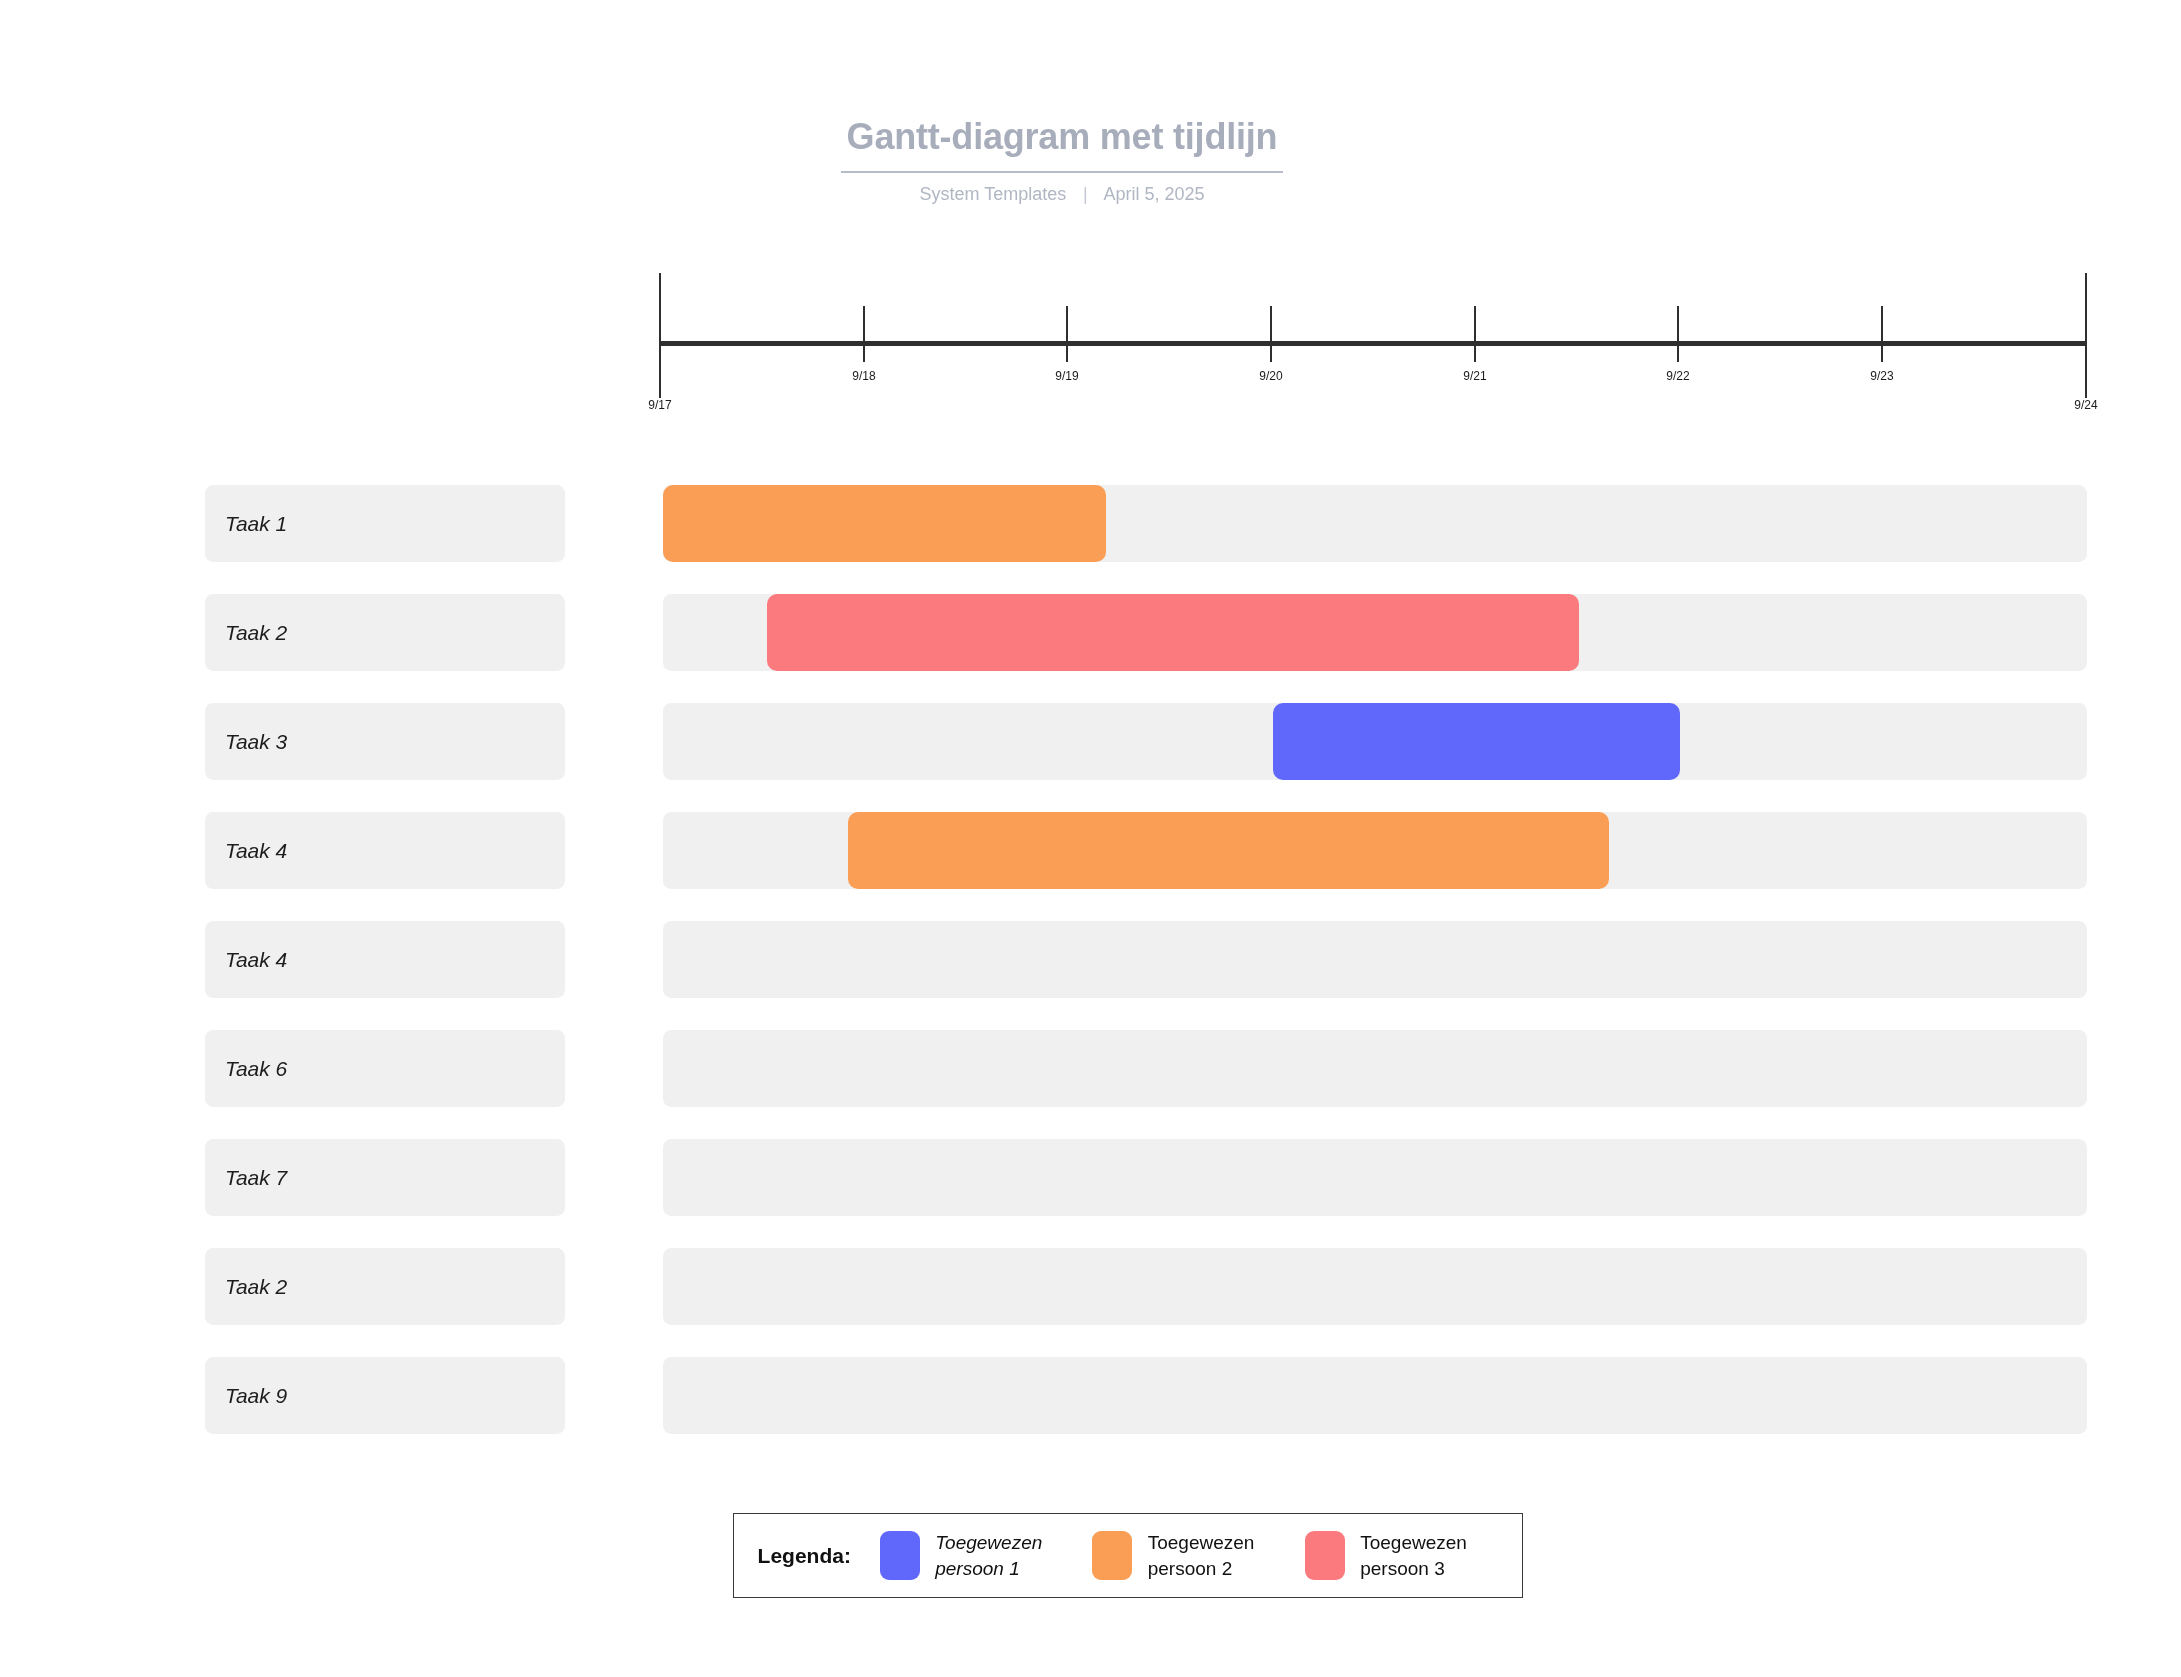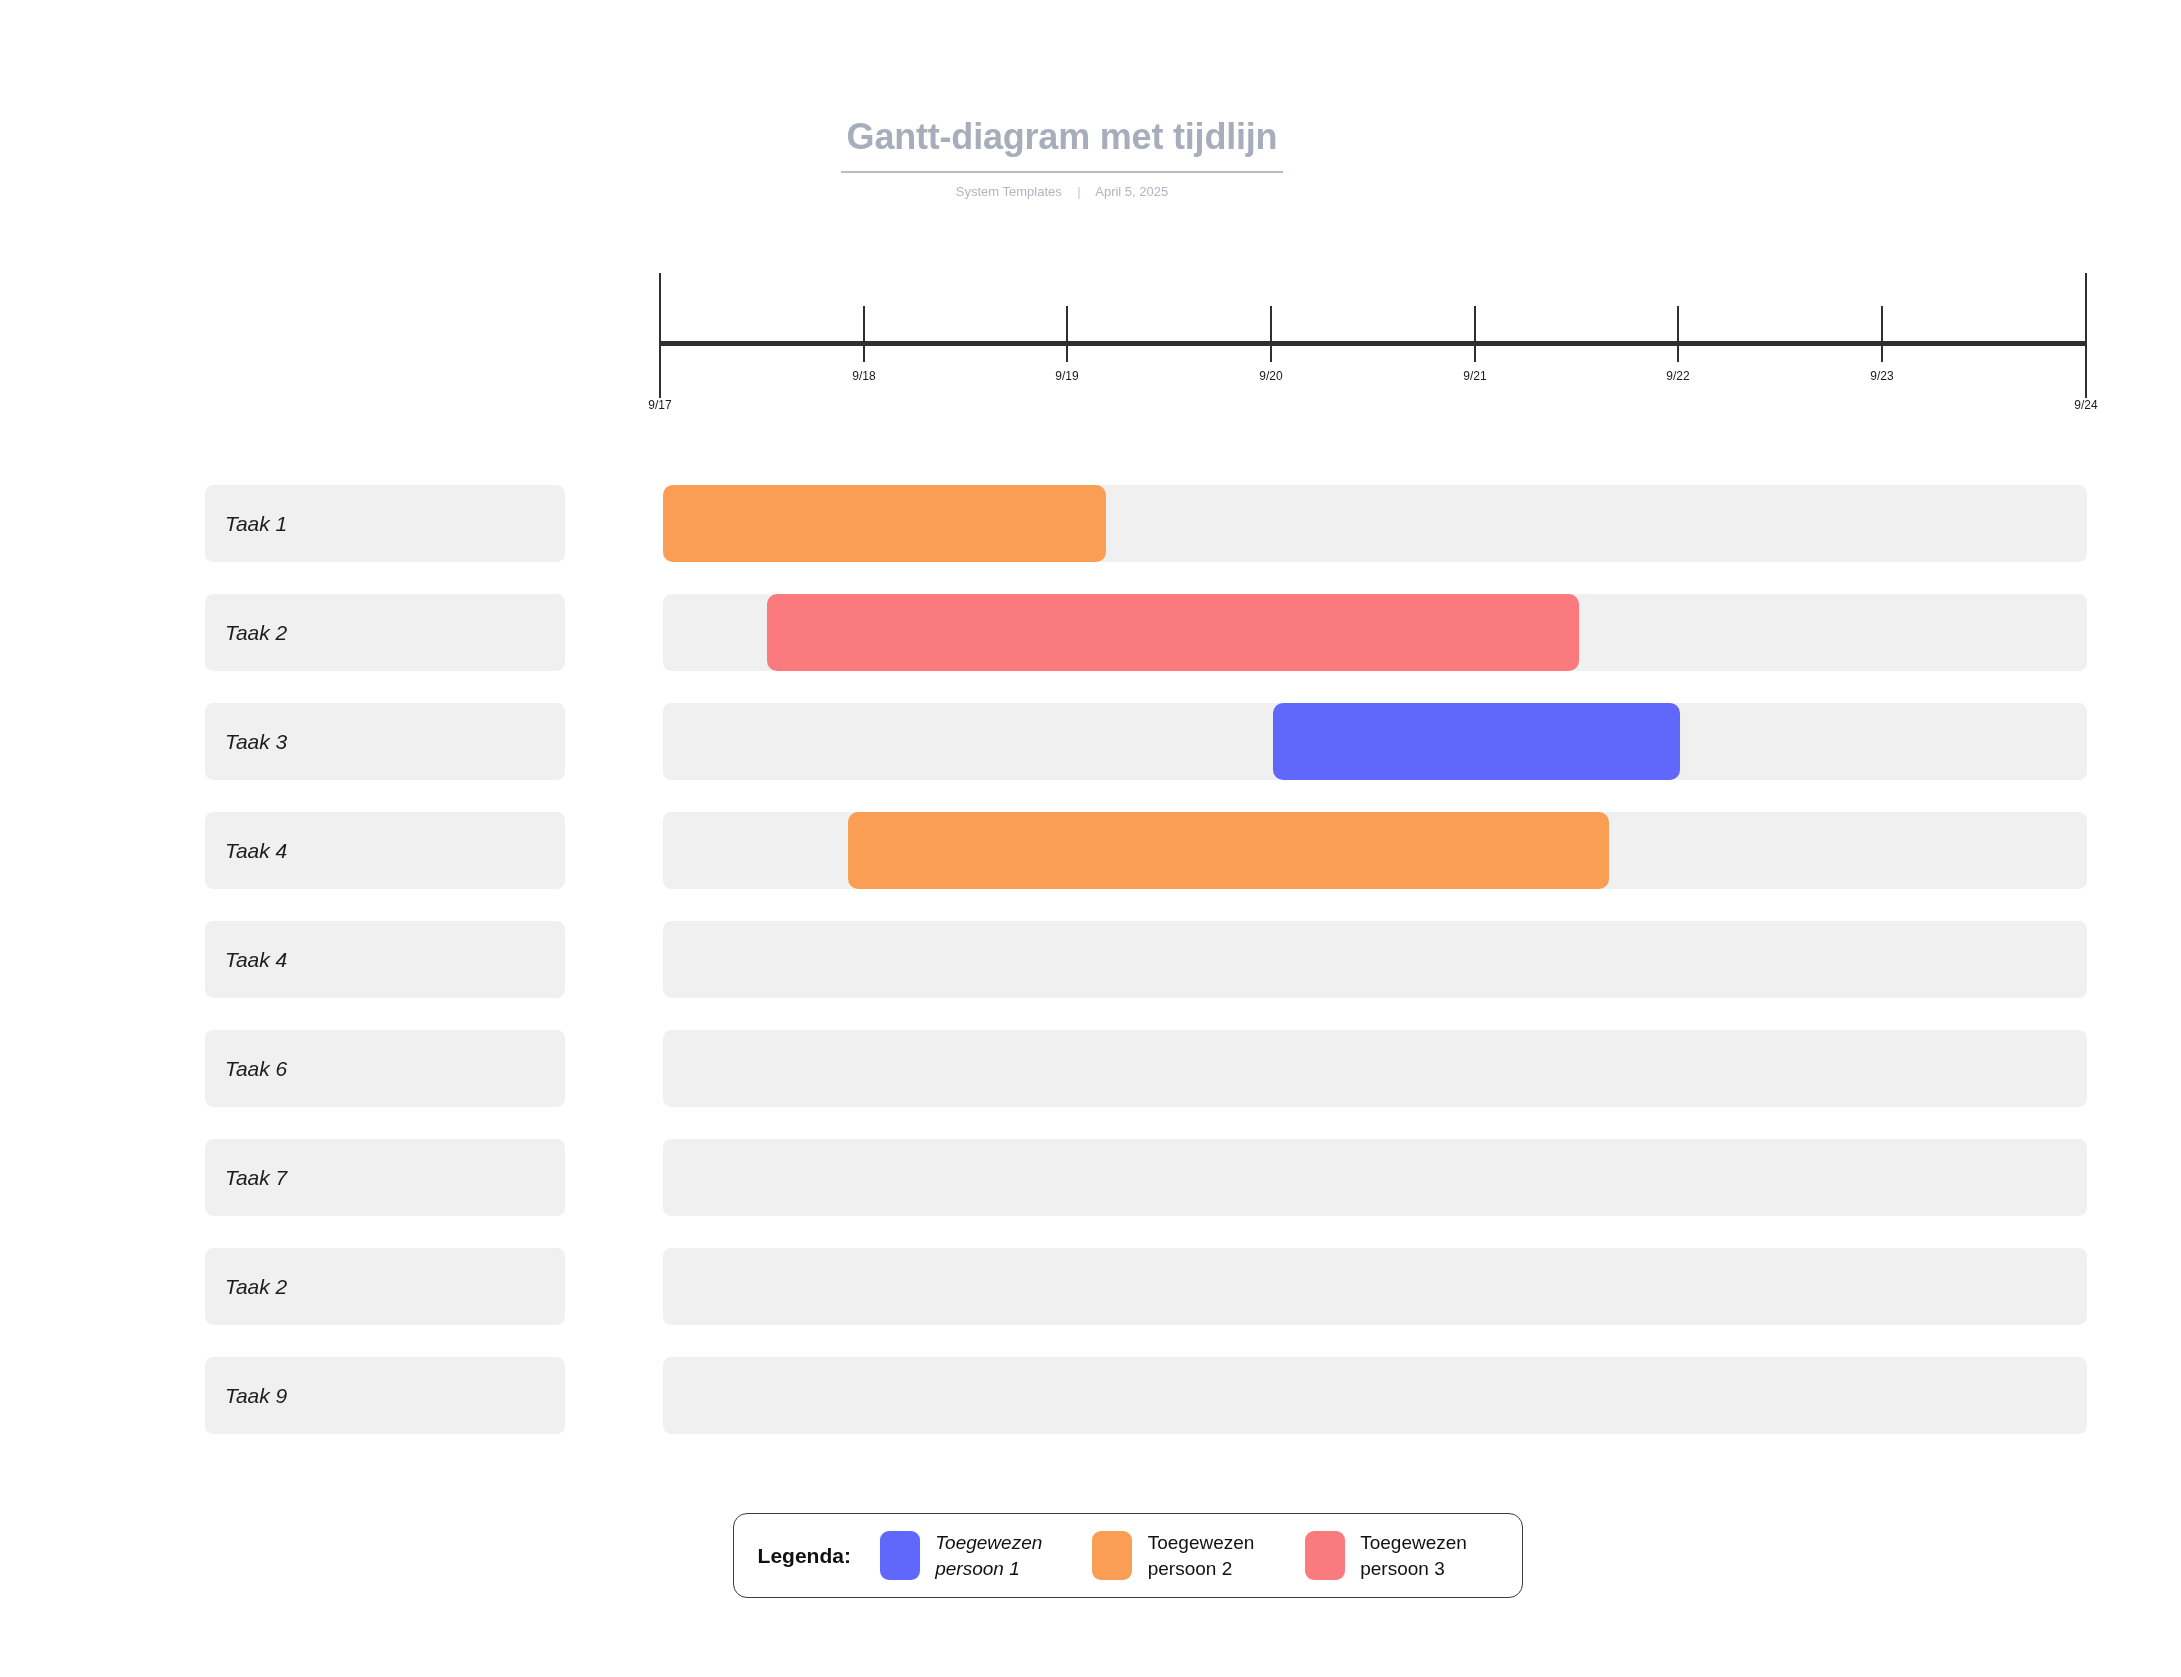--- a/index.html
+++ b/index.html
@@ -15,21 +15,21 @@
   .header{ position:absolute; left:0; top:116px; width:2124px; text-align:center; }
   .title{
     display:inline-block;
     font-size:36px; font-weight:bold; color:#a7adbb;
     letter-spacing:-0.2px;
     padding:0 5.5px 12.7px 5.5px;
     border-bottom:2.7px solid #b6bcc8;
   }
   .subtitle{
     margin-top:11.8px;
-    font-size:13px; color:#b0b6c2; font-weight:normal;
+    font-size:18px; color:#b0b6c2; font-weight:normal;
   }
   .subtitle .sep{ display:inline-block; padding:0 11.8px; color:#c3c8d2; }
 
   
   .axis-wrap{ position:absolute; left:660px; top:287px; width:1426px; height:136px; }
   .axis-line{
     position:absolute; left:0; top:54px; width:1426px; height:4.5px;
     background:#2f2f2f; border-radius:0.9px;
   }
   .tick{ position:absolute; top:0; width:0; }
@@ -60,21 +60,21 @@
     position:absolute; left:458px; top:0; width:1424px; height:77px;
     background:#eff0ef; border-radius:8.2px;
   }
   .bar{
     position:absolute; top:0; height:77px; border-radius:10px;
   }
 
   
   .legend{
     position:absolute; left:733px; top:1513px;
-    border:1.5px solid #3b3b3b; border-radius:14px;
+    border:1.5px solid #3b3b3b; border-radius:0;
     padding:16.4px 23.6px;
     display:flex; align-items:center; gap:27px;
     background:#ffffff;
   }
   .legend-title{ font-size:21px; font-weight:bold; color:#111; padding-right:1.8px; }
   .legend-item{ display:flex; align-items:center; gap:15.5px; }
   .swatch{ width:40px; height:49px; border-radius:9px; flex:none; }
   .legend-label{ font-size:19px; color:#111; line-height:1.33; width:138px; }
   .legend-label.ital{ font-style:italic; }
 </style>

